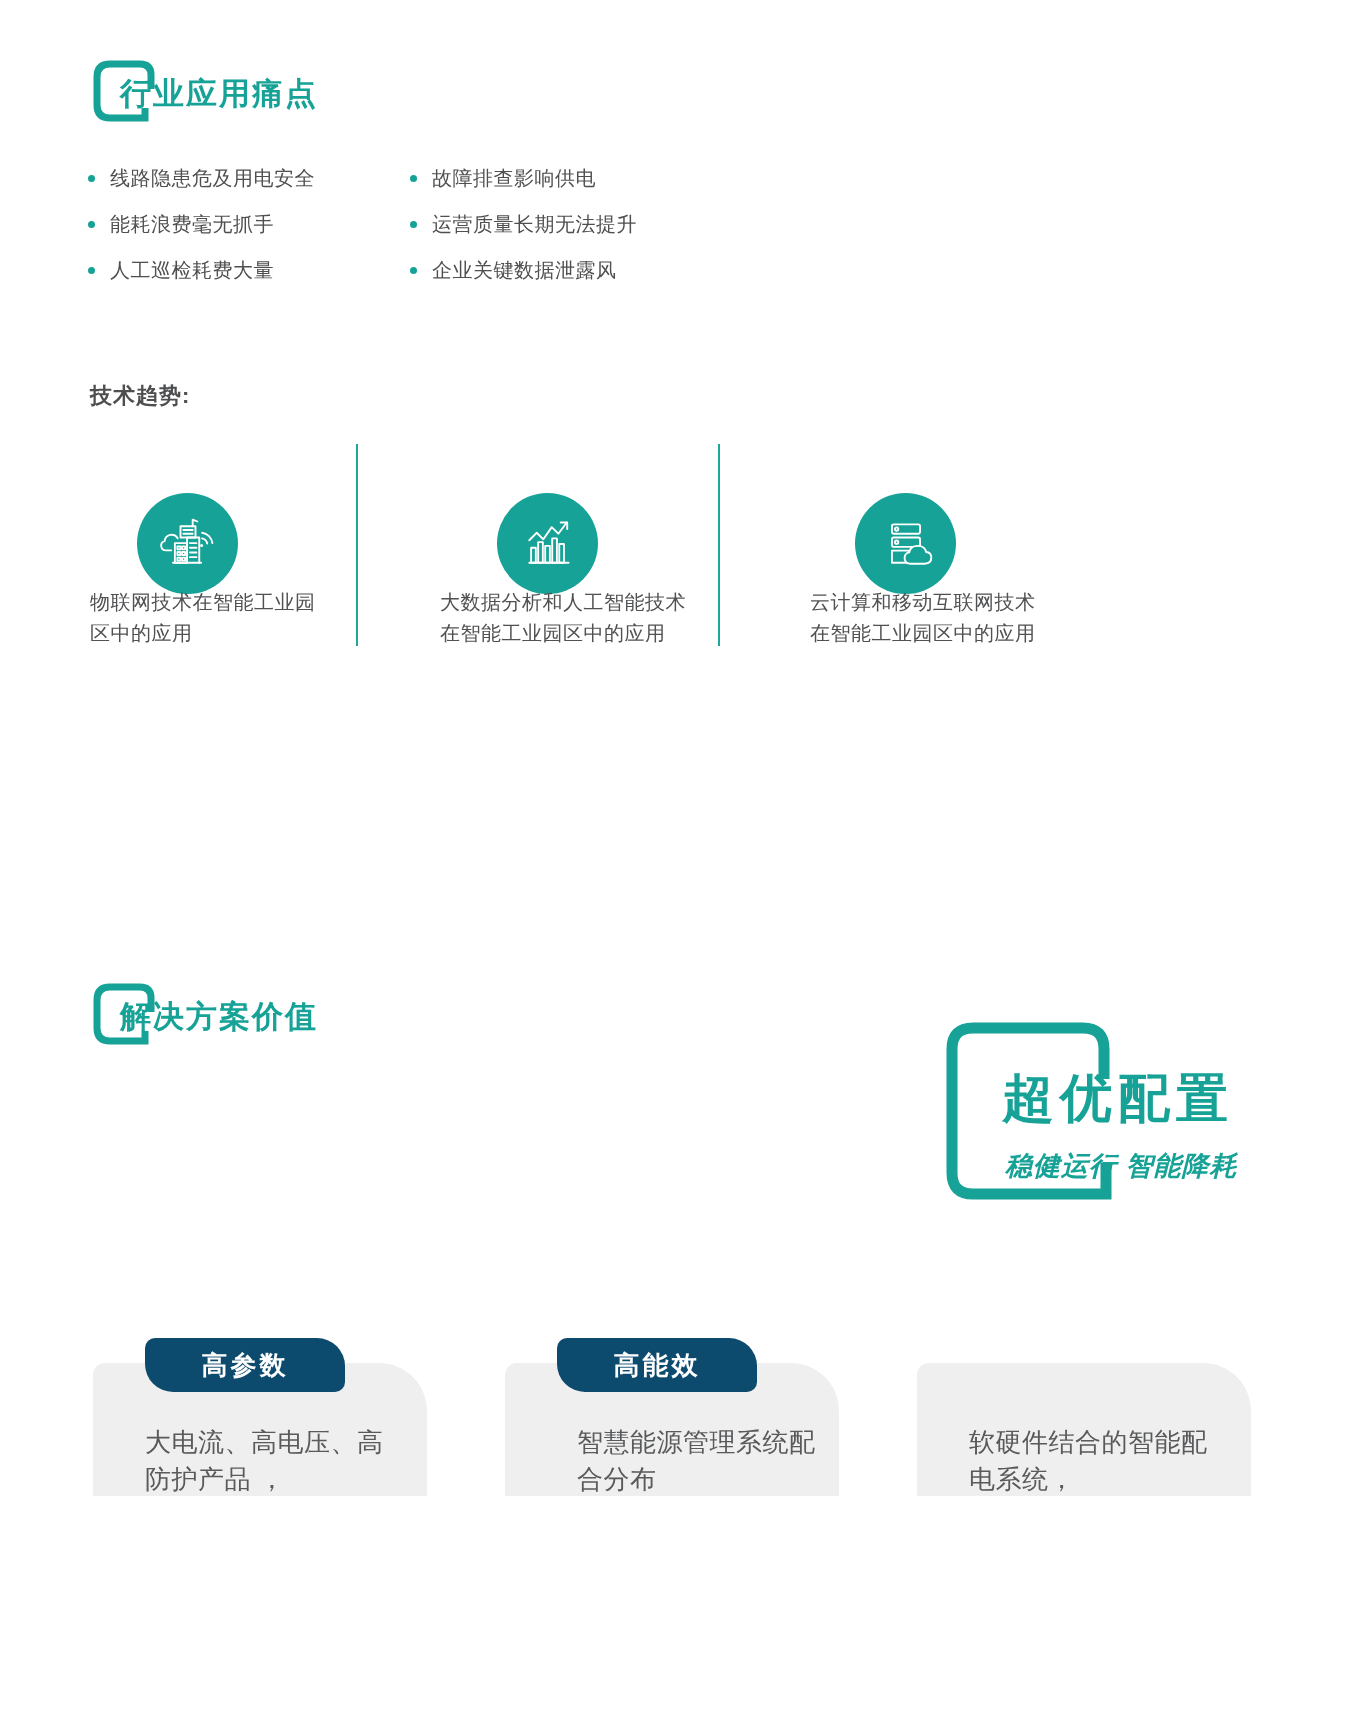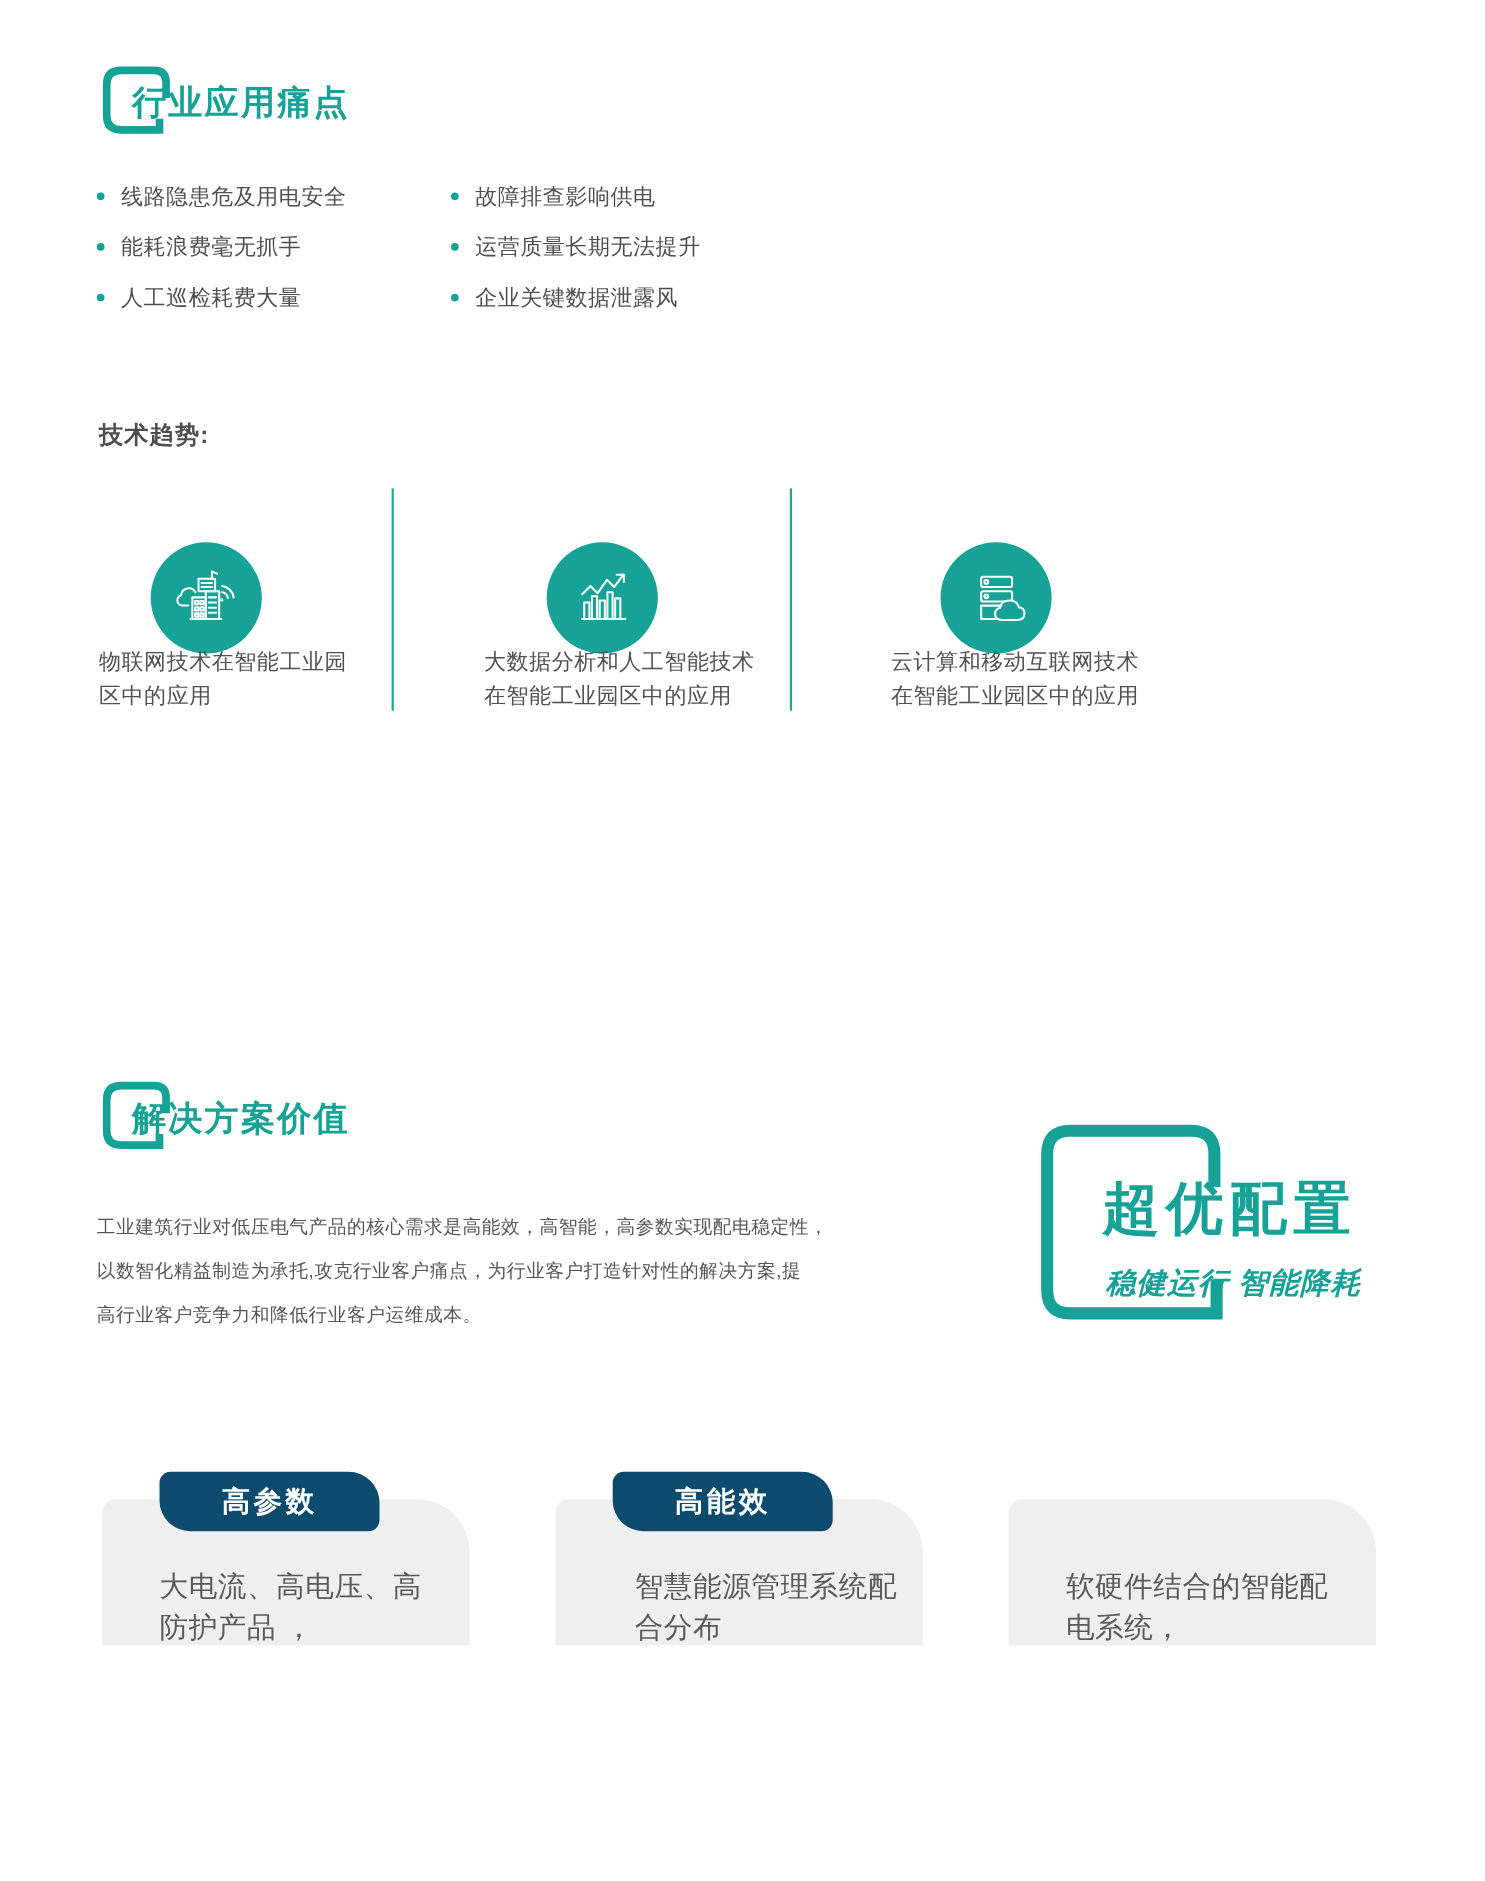--- a/index.html
+++ b/index.html
@@ -173,23 +173,20 @@
     </svg>
   </div>
   <div class="trend-caption" style="left:810px;">云计算和移动互联网技术
 在智能工业园区中的应用</div>
 
   <svg class="abs bracket-icon" style="left:88px;top:978px;" width="72" height="72" viewBox="0 0 72 72">
     <path d="M63 34 L63 20 Q63 9 52 9 L22 9 Q9 9 9 22 L9 50 Q9 63 22 63 L57 63 L57 53" fill="none" stroke="#16a296" stroke-width="7"></path>
   </svg>
   <div class="abs sec-title" style="left:120px;top:996px;">解决方案价值</div>
 
-  <div class="abs value-paragraph" style="left:88px;top:1096px;">工业建筑行业对低压电气产品的核心需求是高能效，高智能，高参数实现配电稳定性，
-以数智化精益制造为承托,攻克行业客户痛点，为行业客户打造针对性的解决方案,提
-高行业客户竞争力和降低行业客户运维成本。</div>
 
   <svg class="abs" style="left:940px;top:1016px;" width="185" height="190" viewBox="0 0 185 190">
     <path d="M164 63 L164 33 Q164 12 143 12 L33 12 Q12 12 12 33 L12 157 Q12 178 33 178 L166 178 L166 147" fill="none" stroke="#16a296" stroke-width="11"></path>
   </svg>
   <div class="abs feature-title" style="left:1002px;top:1064px;">超优配置</div>
   <div class="abs feature-subtitle" style="left:1005px;top:1148px;font-style:italic;">稳健运行 智能降耗</div>
 
   <div class="card" style="left:93px;"></div>
   <div class="badge" style="left:145px;">高参数</div>
   <div class="card-text" style="left:145px;">大电流、高电压、高防护产品 ，

